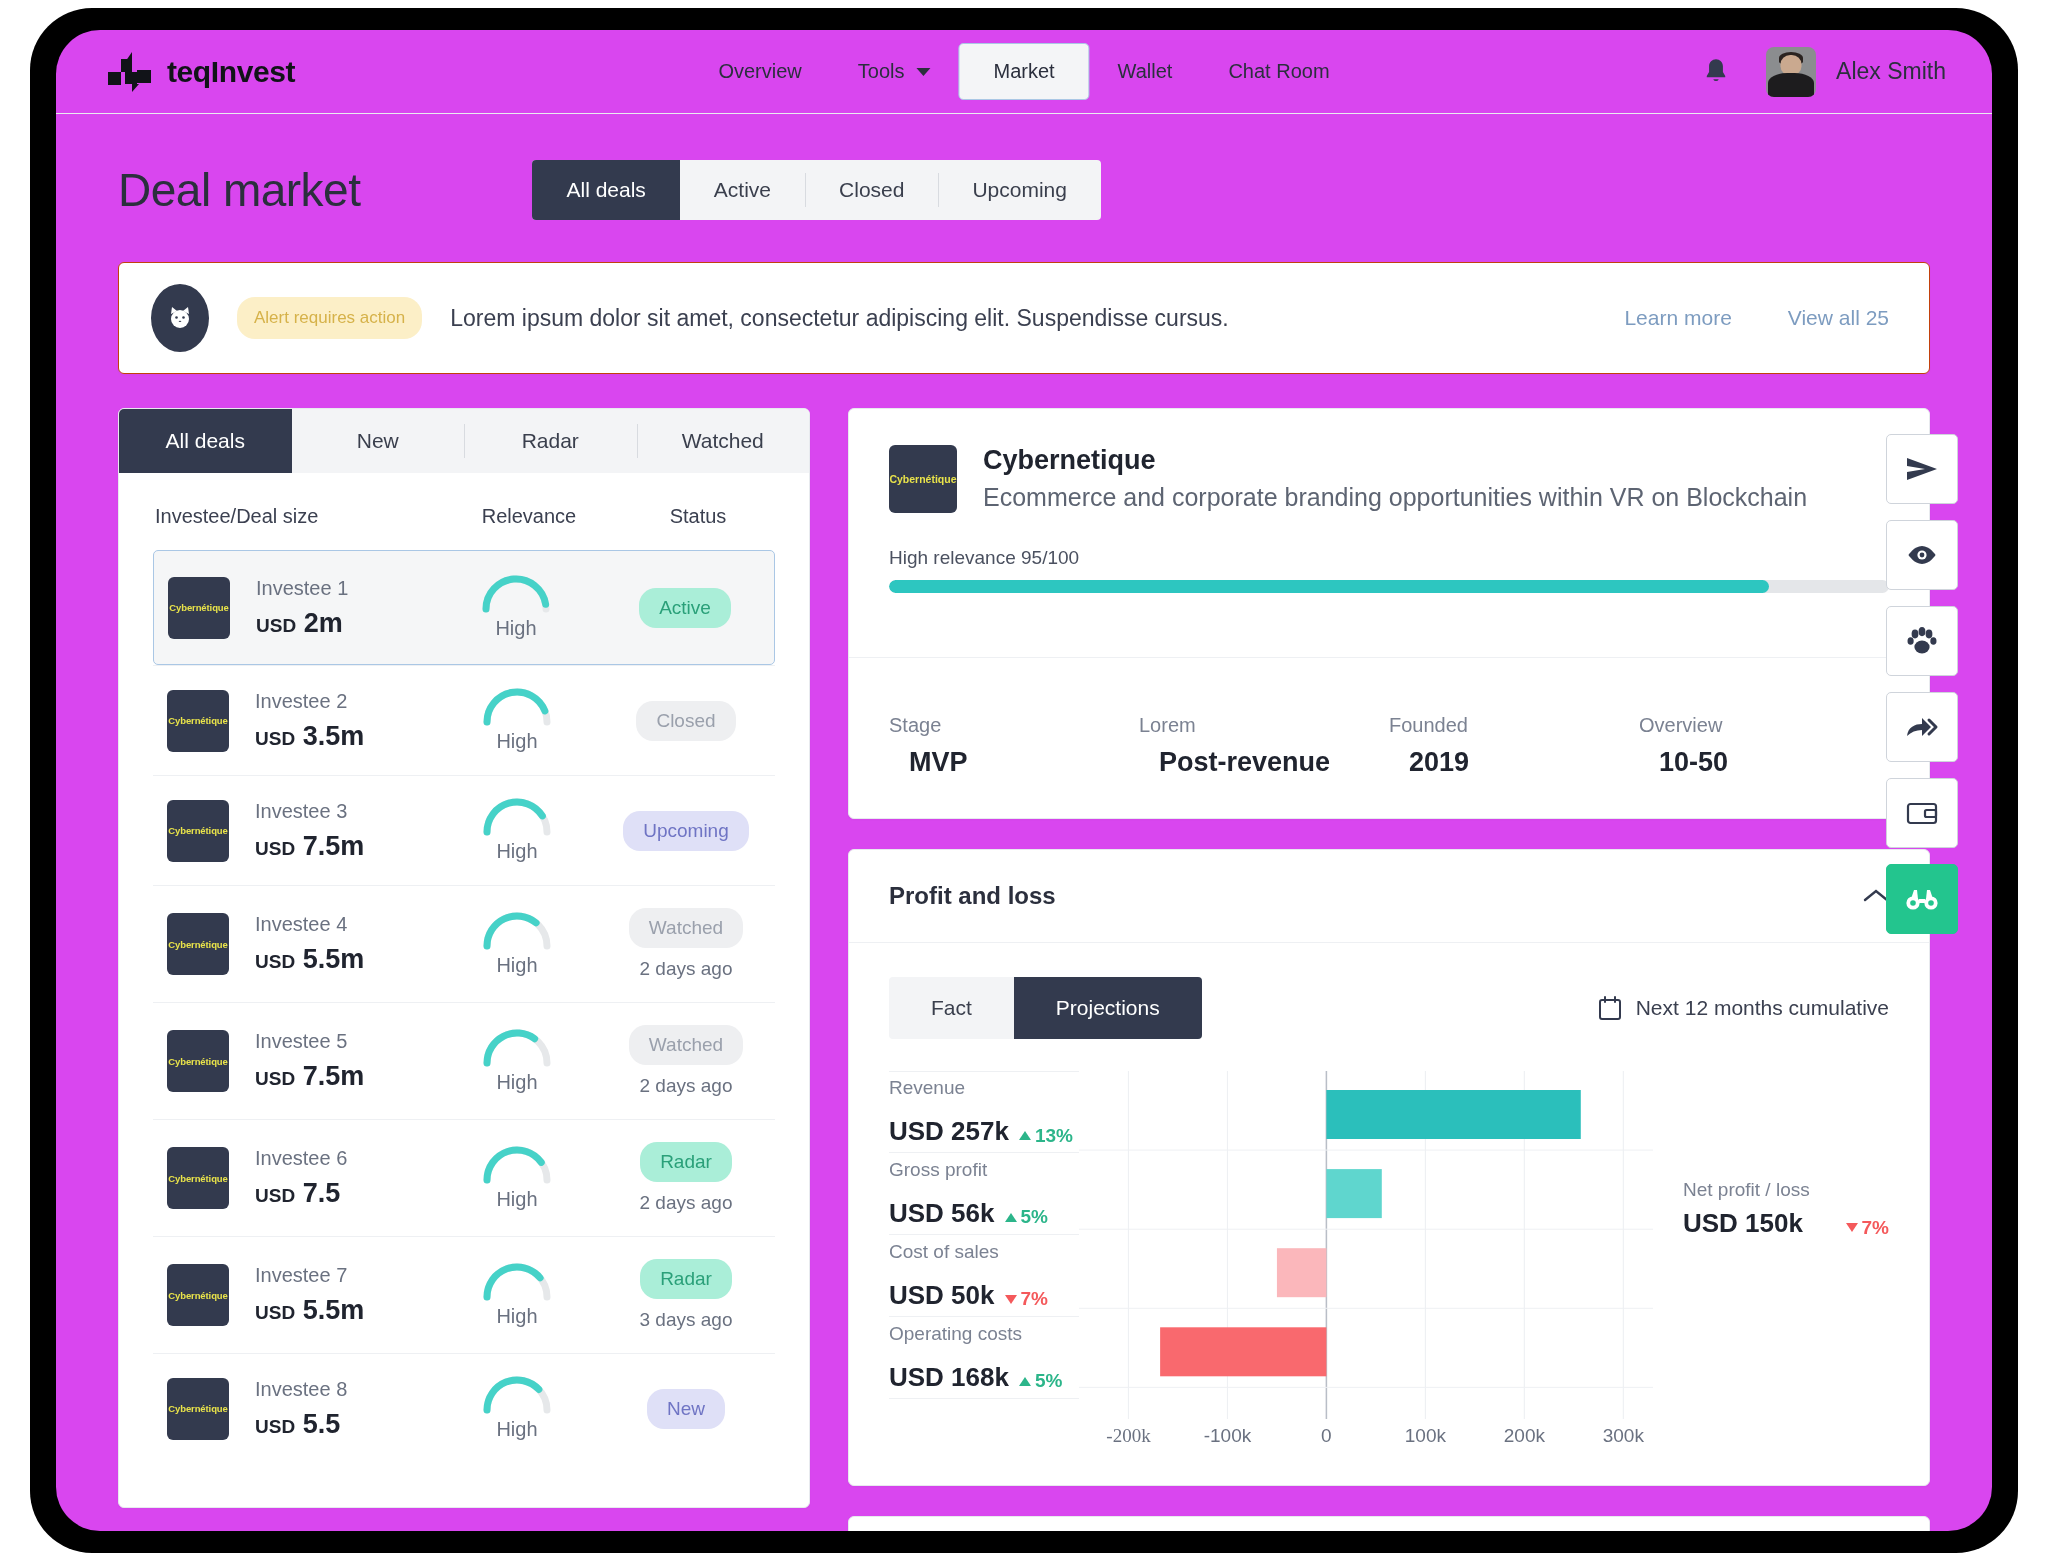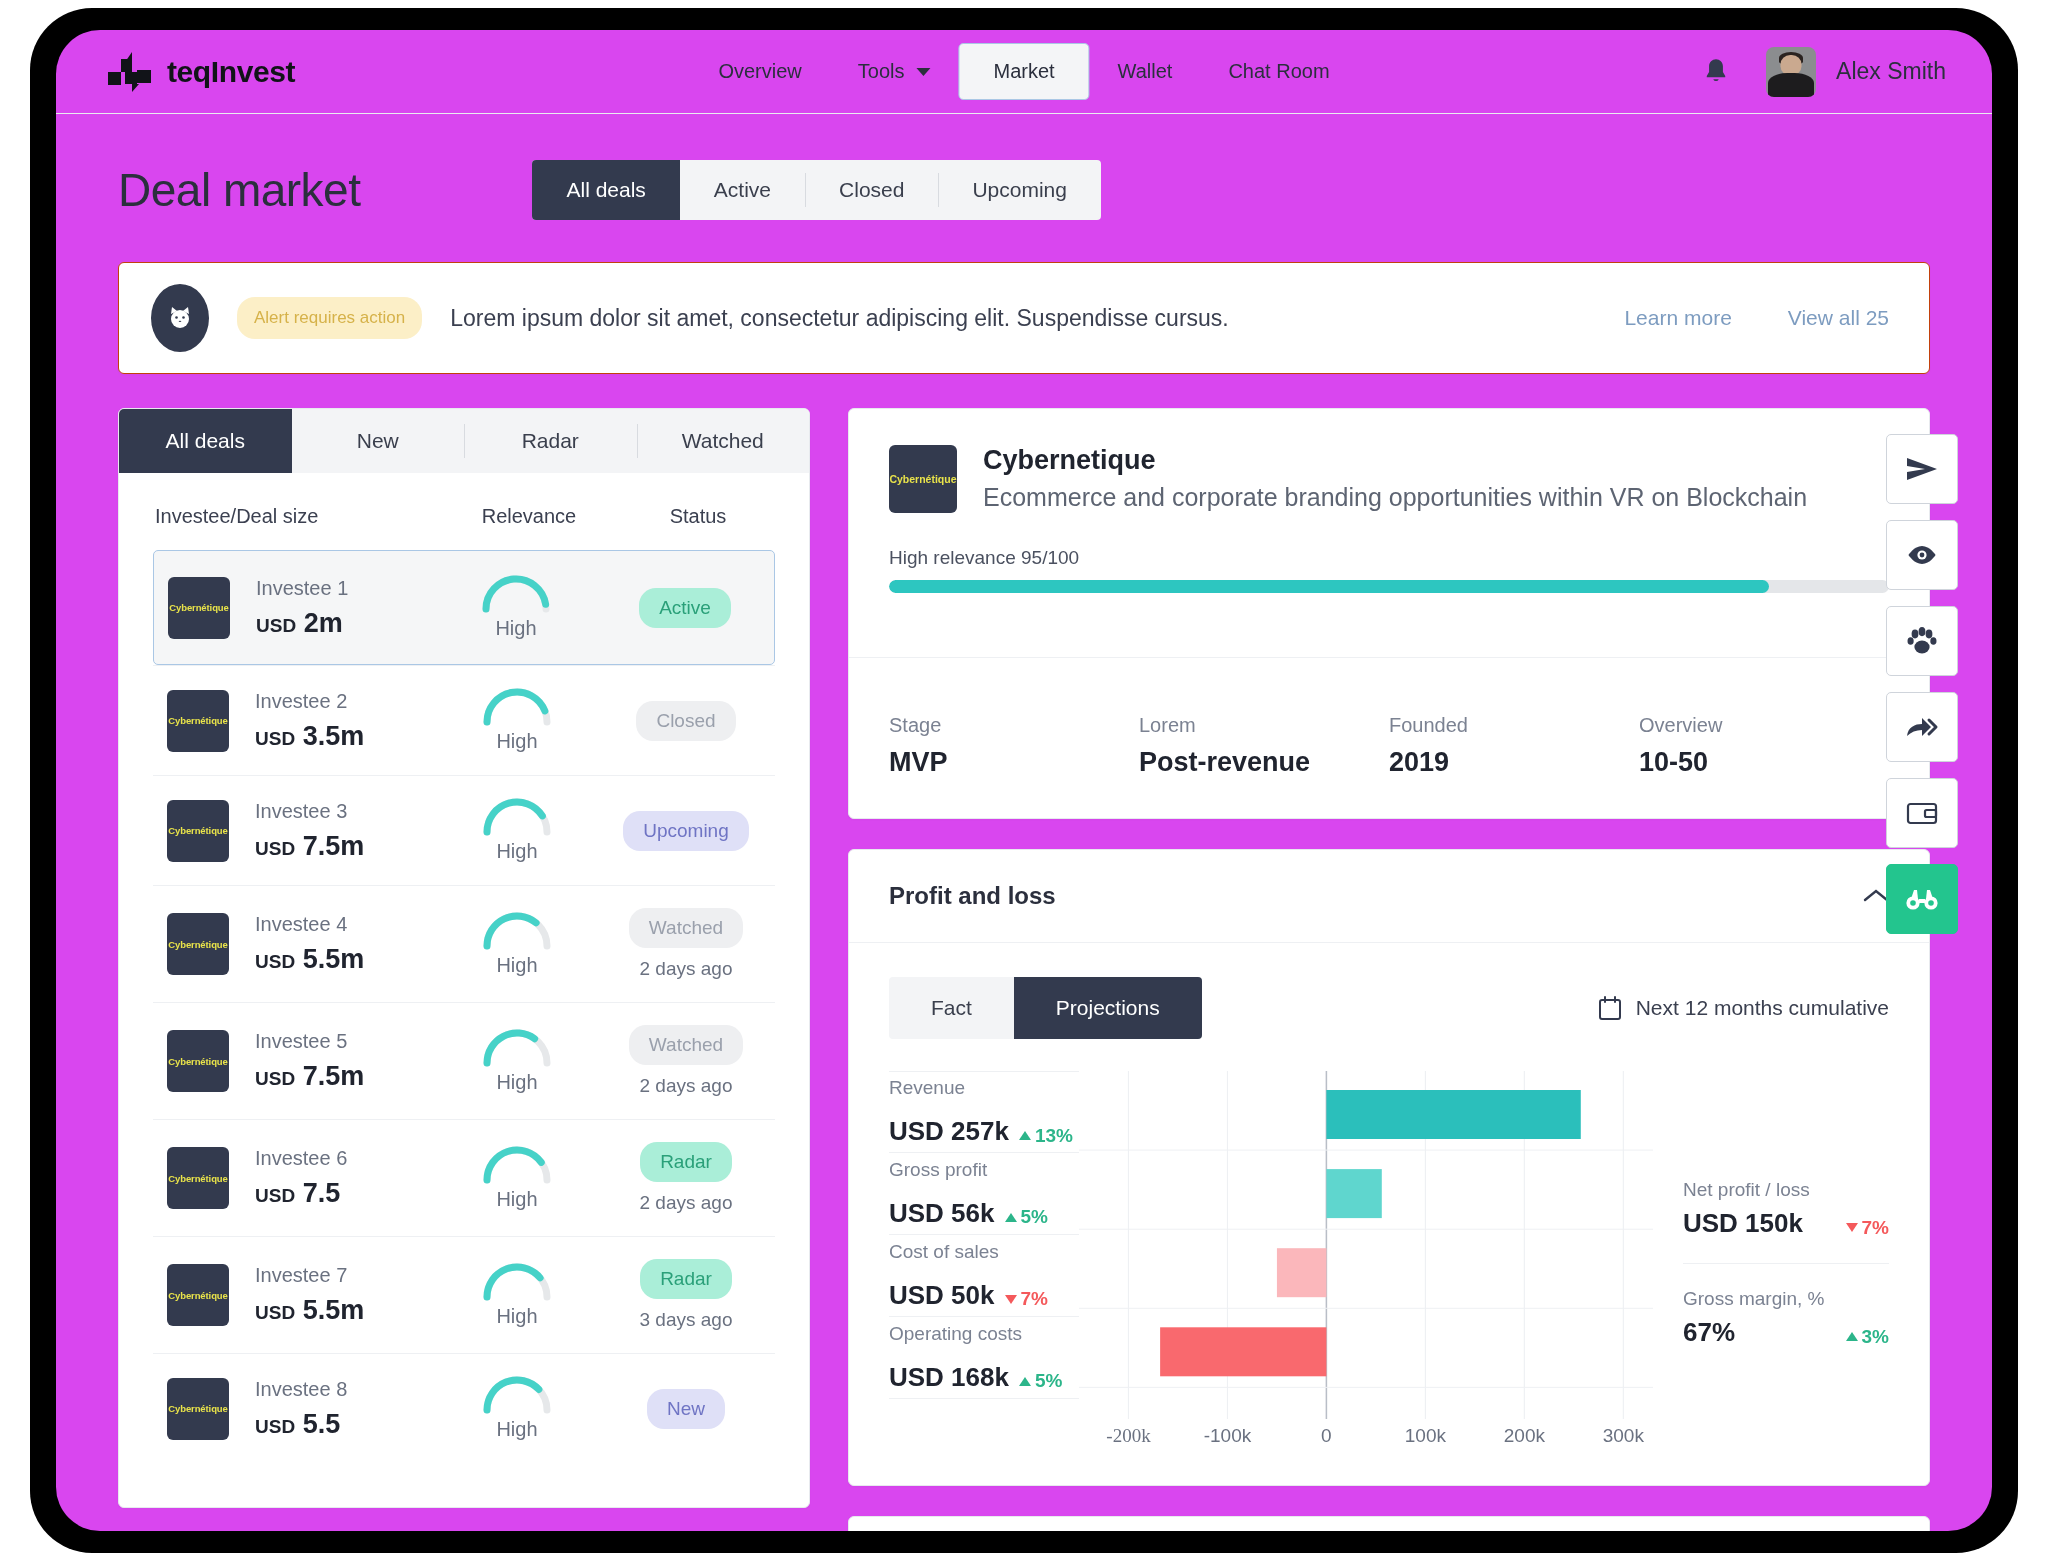--- a/index.html
+++ b/index.html
@@ -271,21 +271,21 @@
     height: 13px; background: #e4e6e9; border-radius: 7px; overflow: hidden;
   }
   .bar-fill { height: 100%; background: #2dc6c0; border-radius: 7px; }
 
   .stats {
     display: flex; padding: 32px 40px 40px 40px;
     border-top: 1px solid #eef0f3; margin-top: 30px;
   }
   .stat { flex: 1; }
   .stat-label { font-size: 20px; color: #7b8292; margin-bottom: 10px; margin-top: 24px; }
-  .stat-value { font-size: 27px; font-weight: 700; color: #20242f; }
+  .stat-value { font-size: 27px; font-weight: 700; color: #20242f; margin-left: 20px; }
 
   .sec-head {
     display: flex; align-items: center;
     padding: 32px 40px;
   }
   .sec-title { font-size: 24px; font-weight: 700; color: #2b2f3d; }
   .caret { margin-left: auto; width: 26px; height: 16px; cursor: pointer; }
 
   .sec-body { border-top: 1px solid #eef0f3; padding: 34px 40px 26px 40px; }
 
@@ -731,26 +731,20 @@
               </div>
               <div class="chart-right">
                 <div class="cr-spacer"></div>
                 <div id="chart-right-items">
                       <div class="cr-item">
                         <div class="cr-label">Net profit / loss</div>
     <div class="cr-val">USD 150k
       <span class="delta down"><span class="tri down"></span>7%</span>
     </div>
                       </div>
-                      <div class="cr-item">
-                        <div class="cr-label">Gross margin, %</div>
-    <div class="cr-val">67%
-      <span class="delta up"><span class="tri up"></span>3%</span>
-    </div>
-                      </div>
                     </div>
               </div>
             </div>
           </div>
         </div>
 
         <div class="card">
           <div class="sec-head">
             <div class="sec-title">Key metrics</div>
 

